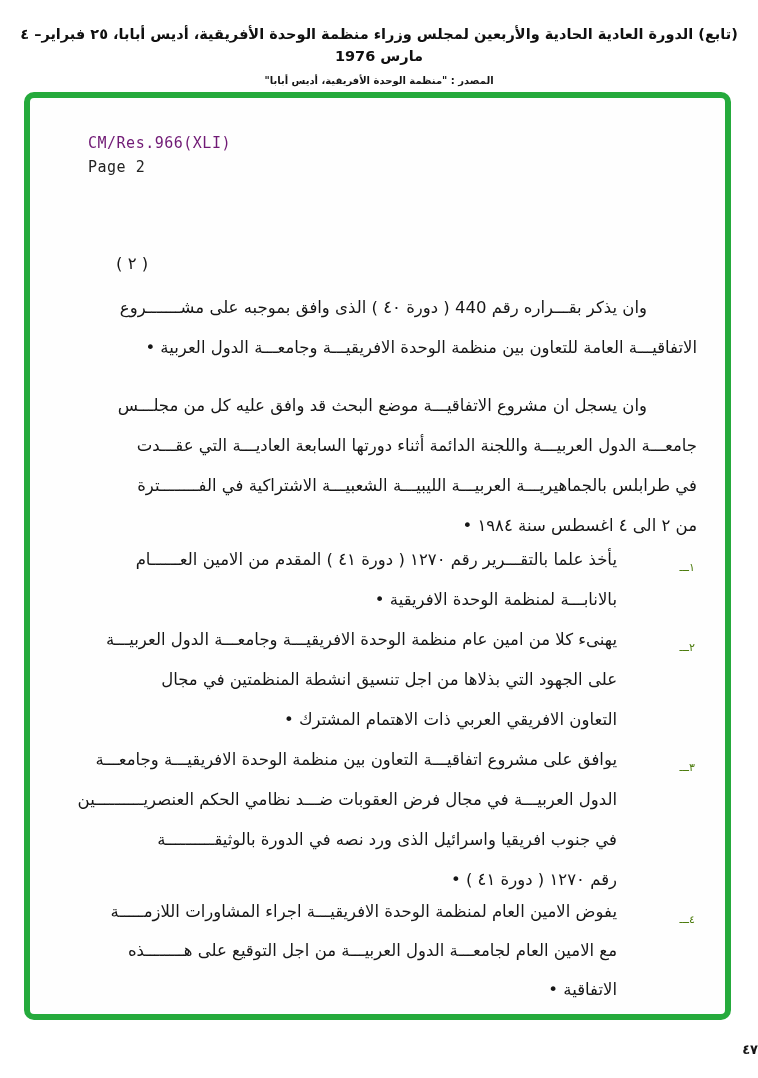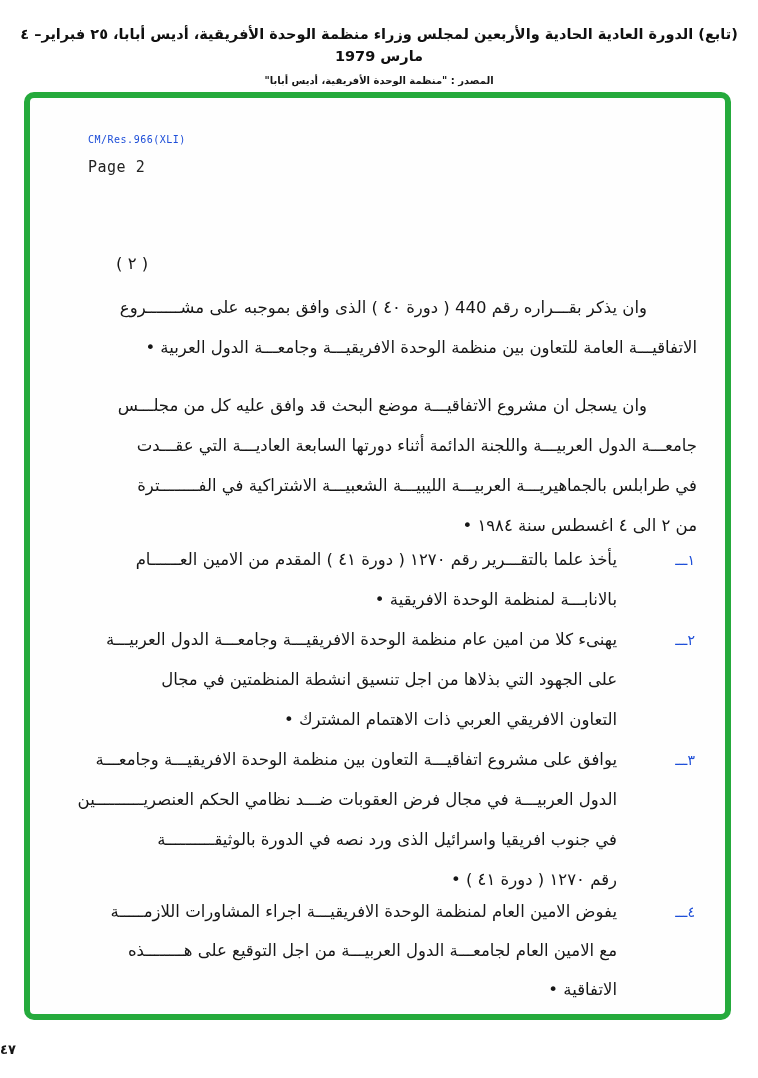--- a/index.html
+++ b/index.html
@@ -25,21 +25,21 @@
     position:absolute; left:24px; top:92px;
     width:707px; height:928px;
     border:6px solid #25aa3c;
     border-radius:10px;
     background:#fefefe;
   }
   .green-box .inner { position:relative; width:100%; height:100%; }
   .doc-ref {
     position:absolute; top:36px; left:58px;
     font-family:"DejaVu Sans Mono", monospace;
-    font-size:10px; letter-spacing:0.5px; color:#1d4ed8;
+    font-size:15px; letter-spacing:0.5px; color:#701a75;
   }
   .page-label {
     position:absolute; top:60px; left:58px;
     font-family:"DejaVu Sans Mono", monospace;
     font-size:15px; letter-spacing:0.5px; color:#222;
   }
   .section-num {
     position:absolute; top:156px; left:86px;
     font-size:17px; color:#1d1d1d;
   }
@@ -49,35 +49,35 @@
   .para, .item { position:absolute; left:60px; right:28px; }
   .p1 { top:190px; }
   .p2 { top:288px; }
   .item { right:30px; }
   .i1 { top:442px; }
   .i2 { top:522px; }
   .i3 { top:642px; }
   .i4 { top:794px; }
   .i4 .line { line-height:39px; }
   .item-num {
-    position:absolute; right:0; top:0;
-    font-size:14px; line-height:40px; color:#1d4ed8;
+    position:absolute; right:0; top:8px;
+    font-size:11px; line-height:40px; color:#4d7c0f;
     direction:rtl;
   }
   .item-lines { margin-right:78px; }
   .footer-page {
     position:absolute; top:1042px; left:0; right:0;
-    text-align:left; font-size:13px; font-weight:bold; color:#141414;
+    text-align:right; font-size:13px; font-weight:bold; color:#141414;
   }
 </style>
 </head>
 <body>
 
 <div class="top-header">
-  <div class="header-line1">(تابع)  الدورة العادية الحادية والأربعين لمجلس وزراء منظمة الوحدة الأفريقية، أديس أبابا، ٢٥ فبراير– ٤ مارس 1979</div>
+  <div class="header-line1">(تابع)  الدورة العادية الحادية والأربعين لمجلس وزراء منظمة الوحدة الأفريقية، أديس أبابا، ٢٥ فبراير– ٤ مارس 1976</div>
   <div class="header-line2">المصدر :  "منظمة الوحدة الأفريقية، أديس أبابا"</div>
 </div>
 
 <div class="green-box">
   <div class="inner">
 
     <div class="doc-ref">CM/Res.966(XLI)</div>
     <div class="page-label">Page 2</div>
     <div class="section-num arab">( ٢ )</div>
 

